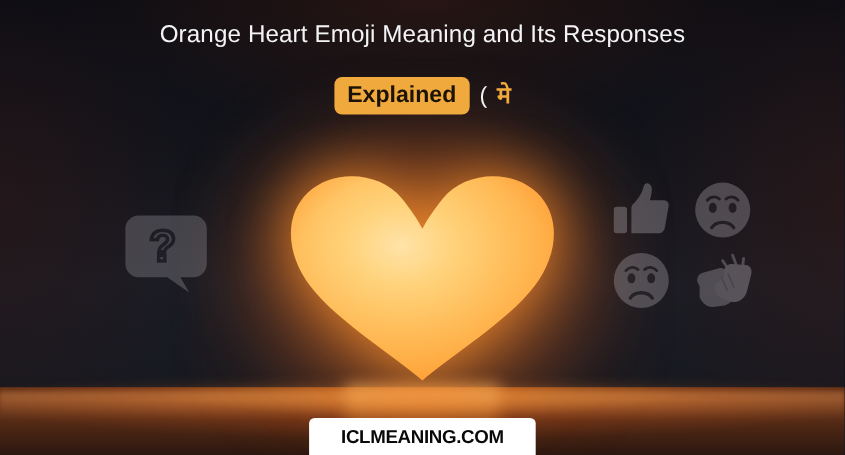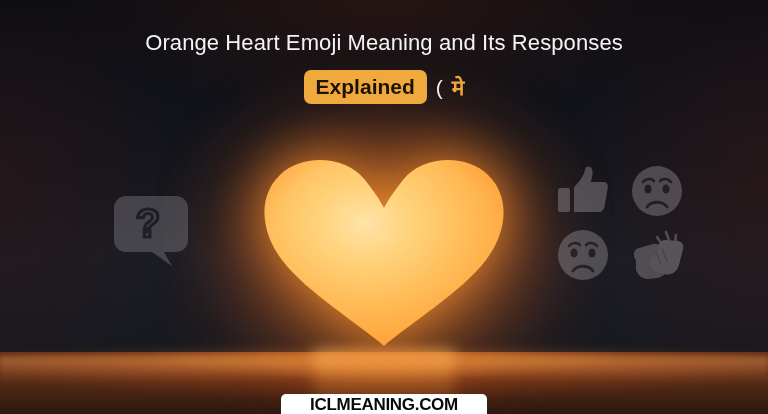--- a/index.html
+++ b/index.html
@@ -73,21 +73,21 @@
     background:radial-gradient(ellipse at 50% 50%, rgba(255,150,50,0.52) 0%, rgba(210,95,30,0.30) 38%, rgba(120,45,18,0.10) 62%, rgba(0,0,0,0) 80%);
     filter:blur(12px);
   }
   .heart-shape {
     position:absolute; left:0; top:0; width:260px; height:200px;
     filter:drop-shadow(0 0 26px rgba(255,150,45,0.75)) drop-shadow(0 0 48px rgba(240,110,30,0.45));
   }
 
   
   .headline {
-    position:absolute; left:0; top:28px; width:768px;
+    position:absolute; left:0; top:16px; width:768px;
     text-align:center;
     color:#f4f4f6;
     font-size:22px;
     line-height:30px;
     letter-spacing:0.1px;
     white-space:nowrap;
   }
   .subline {
     position:absolute; left:0; top:70px; width:768px;
     display:flex; align-items:center; justify-content:center; gap:9px;
@@ -131,21 +131,21 @@
     grid-template-columns:62px 62px;
     grid-template-rows:58px 58px;
     gap:6px 12px;
     opacity:0.34;
   }
   .reactions svg { width:100%; height:100%; display:block; }
 
   
   .footer-banner {
     position:absolute; left:50%; bottom:0; transform:translateX(-50%);
-    width:206px; height:20px;
+    width:206px; height:34px;
     background:#ffffff;
     border-radius:5px 5px 0 0;
     display:flex; align-items:center; justify-content:center;
   }
   .footer-text {
     color:#090909;
     font-size:17px;
     font-weight:bold;
     letter-spacing:-0.3px;
     line-height:1;

